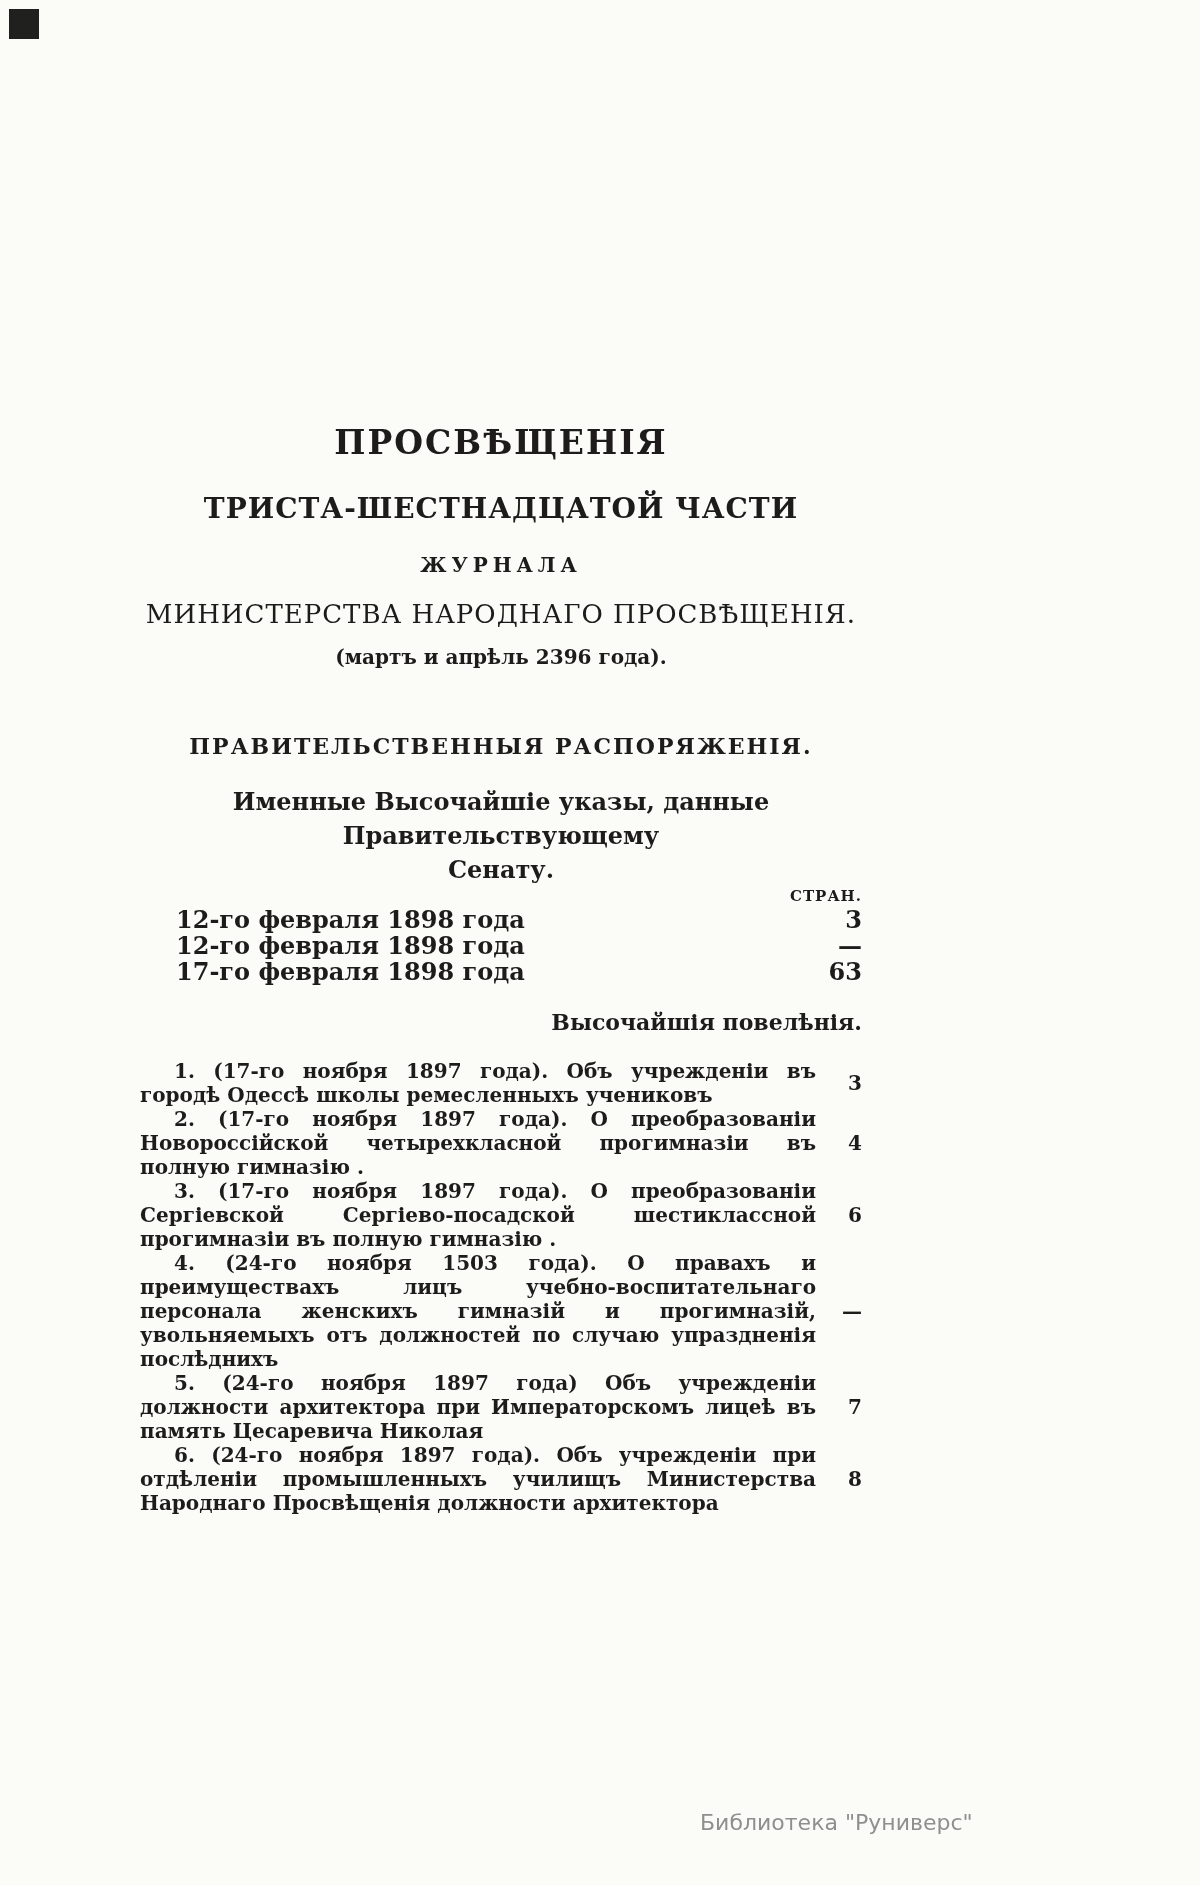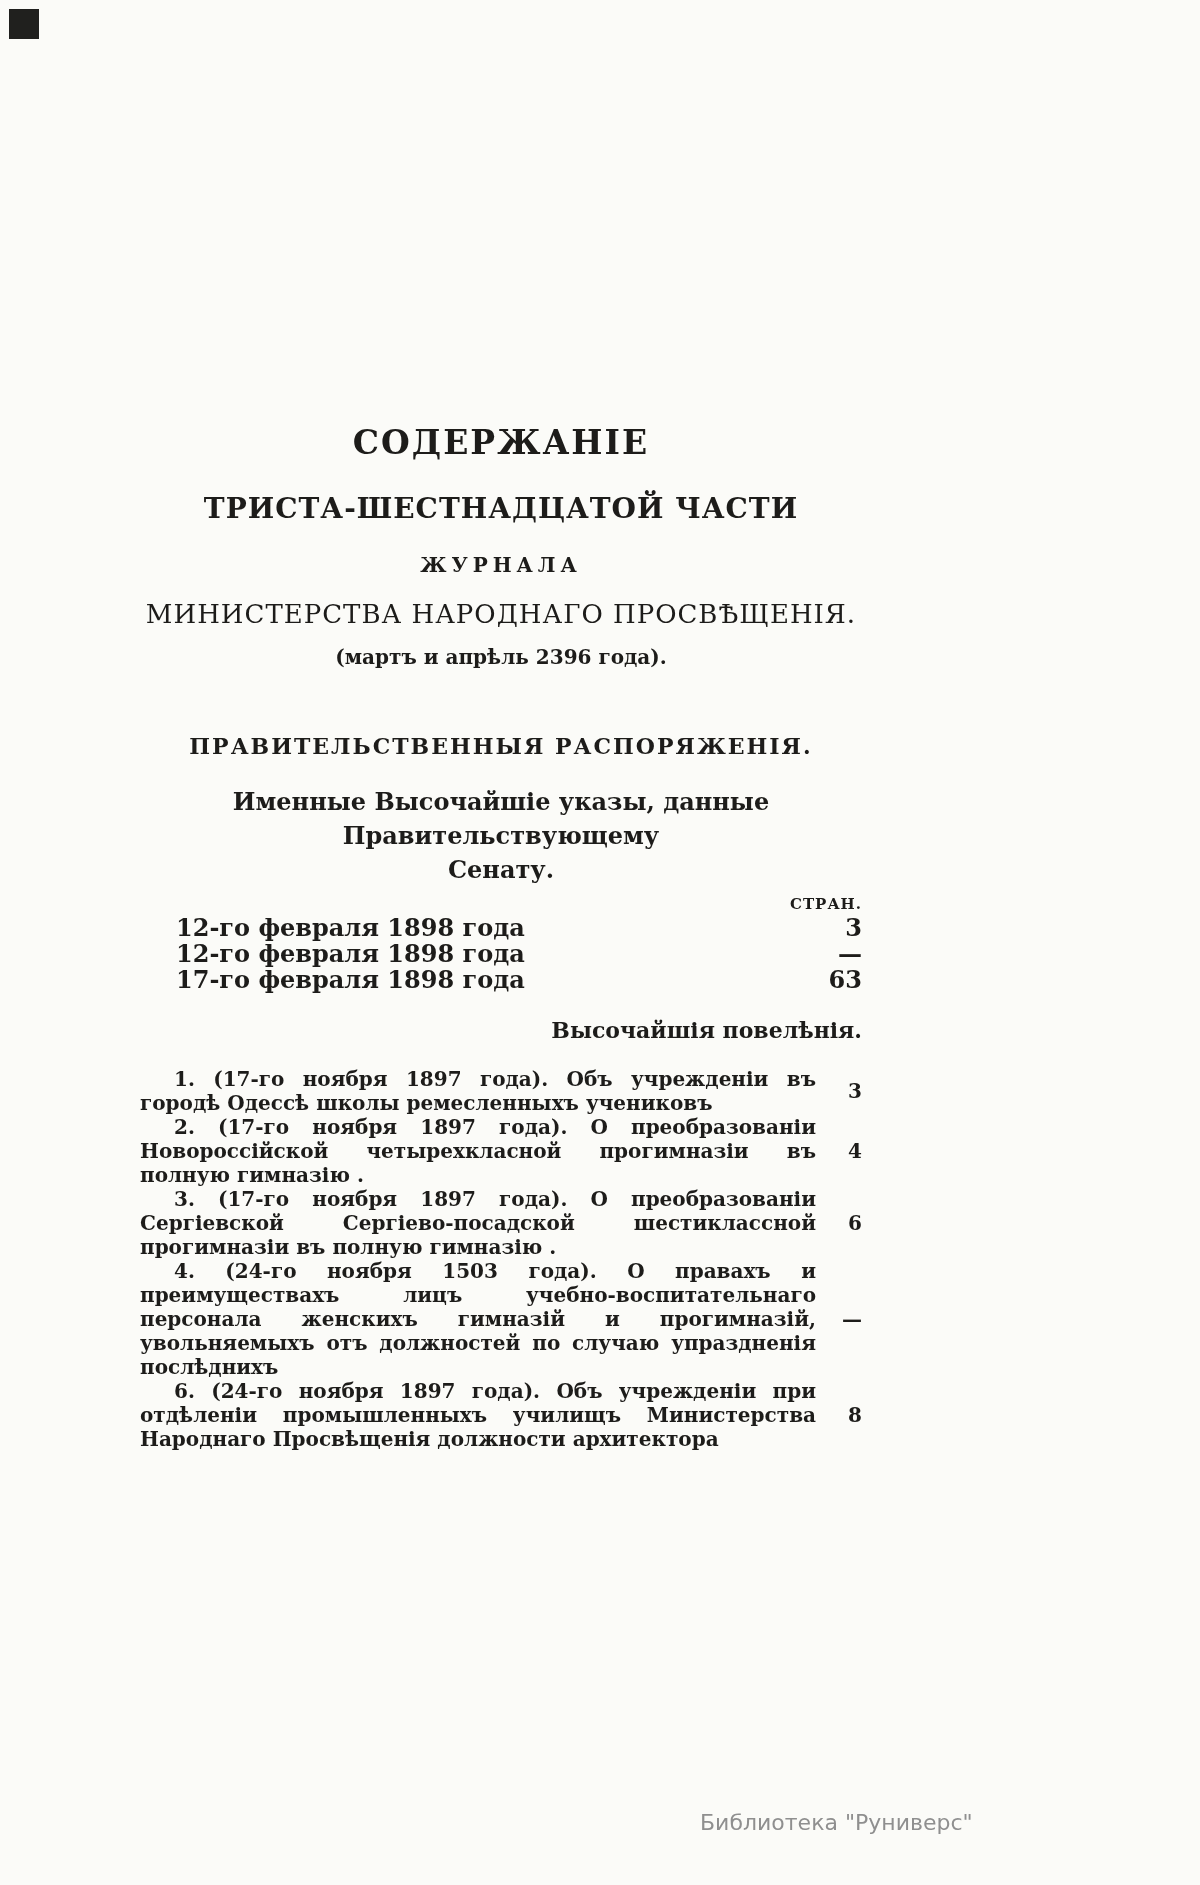--- a/index.html
+++ b/index.html
@@ -66,21 +66,21 @@
     font-weight: bold;
   }
   .section-heading {
     margin: 64px 0 0 0;
     text-align: center;
     font-size: 22px;
     font-weight: bold;
     letter-spacing: 2px;
   }
   .subheading {
-    margin: 26px 0 8px 0;
+    margin: 26px 0 0 0;
     text-align: center;
     font-size: 24px;
     font-weight: bold;
     line-height: 34px;
   }
   .page-col-label {
     margin: 0;
     text-align: right;
     font-size: 15px;
     font-weight: bold;
@@ -139,21 +139,21 @@
     white-space: nowrap;
   }
 </style>
 </head>
 <body>
 
 <div class="corner-mark"></div>
 
 <main class="content">
 
-  <h1 class="title1">СОДЕРЖАНІЕ</h1>
+  <h1 class="title1">ПРОСВѢЩЕНІЯ</h1>
   <h2 class="title2">ТРИСТА-ШЕСТНАДЦАТОЙ ЧАСТИ</h2>
   <div class="journal">ЖУРНАЛА</div>
   <div class="ministry">МИНИСТЕРСТВА НАРОДНАГО ПРОСВѢЩЕНІЯ.</div>
   <div class="daterange">(мартъ и апрѣль 2396 года).</div>
 
   <div class="section-heading">ПРАВИТЕЛЬСТВЕННЫЯ РАСПОРЯЖЕНІЯ.</div>
 
   <div class="subheading">
     <span>Именные Высочайшіе указы, данные Правительствующему</span><br>
     <span>Сенату.</span>
@@ -189,20 +189,24 @@
     </div>
     <div class="entry">
       <span class="entry-text">3. (17-го ноября 1897 года). О преобразованіи Сергіевской Сергіево-посадской шестиклассной прогимназіи въ полную гимназію .</span>
       <span class="entry-page">6</span>
     </div>
     <div class="entry">
       <span class="entry-text">4. (24-го ноября 1503 года). О правахъ и преимуществахъ лицъ учебно-воспитательнаго персонала женскихъ гимназій и прогимназій, увольняемыхъ отъ должностей по случаю упраздненія послѣднихъ</span>
       <span class="entry-page">—</span>
     </div>
     <div class="entry">
+      <span class="entry-text">5. (24-го ноября 1897 года) Объ учрежденіи должности архитектора при Императорскомъ лицеѣ въ память Цесаревича Николая</span>
+      <span class="entry-page">7</span>
+    </div>
+    <div class="entry">
       <span class="entry-text">6. (24-го ноября 1897 года). Объ учрежденіи при отдѣленіи промышленныхъ училищъ Министерства Народнаго Просвѣщенія должности архитектора</span>
       <span class="entry-page">8</span>
     </div>
   </div>
 
 </main>
 
 <div class="watermark">Библиотека "Руниверс"</div>
 
 </body></html>

